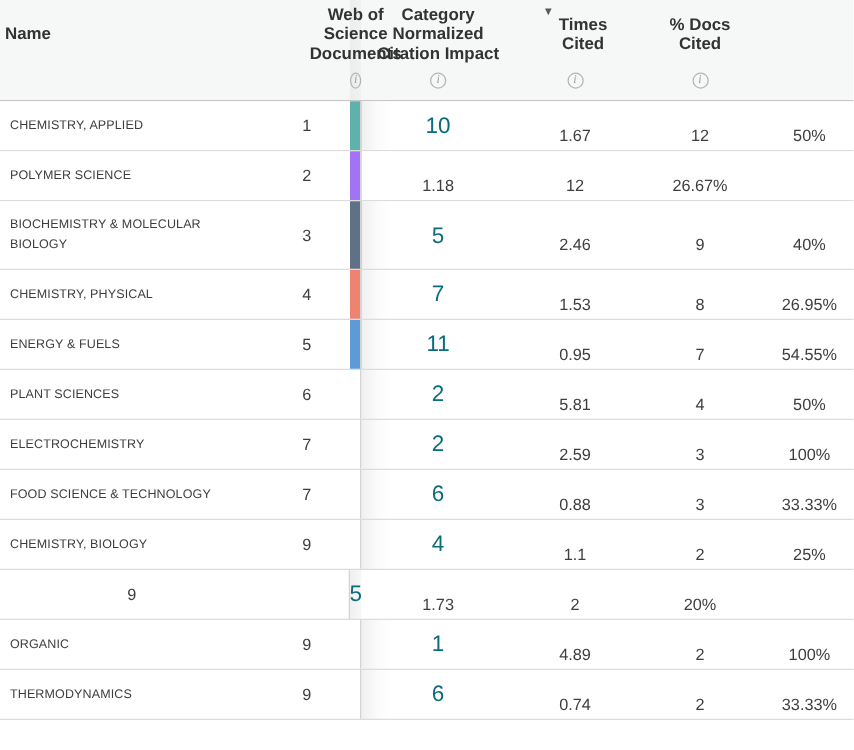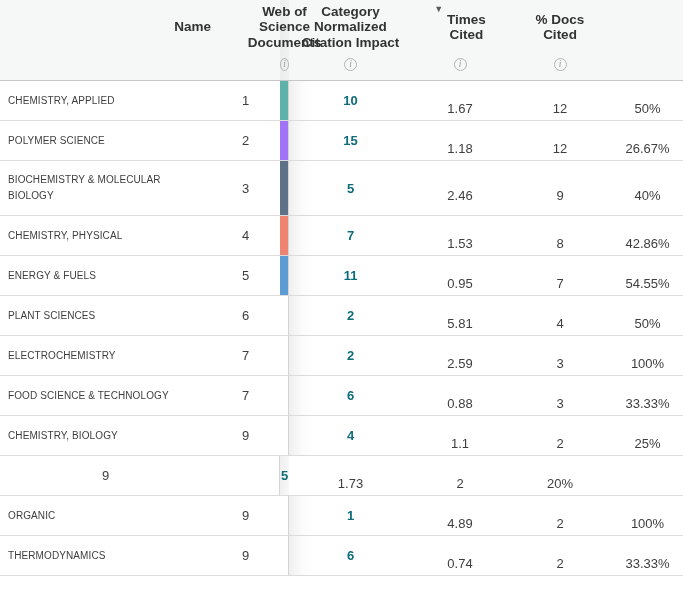--- a/index.html
+++ b/index.html
@@ -14,37 +14,37 @@
   body{background:#ffffff;font-family:"Liberation Sans",sans-serif;}
   .app{width:683px;height:600px;overflow:hidden;background:#ffffff;position:relative;}
   .grid-row{display:grid;grid-template-columns:211px 69px 9px 123px 96px 104px 71px;}
 
   
   .thead{height:81px;background:var(--header-bg);border-bottom:1px solid var(--header-border);}
   .hcell{display:flex;flex-direction:column;height:80px;}
   .hlabel{flex:1;display:flex;align-items:center;justify-content:center;
           font-size:13.5px;font-weight:bold;color:var(--header-text);line-height:15.5px;}
   .hlabel .lines{white-space:pre;text-align:center;}
-  .hlabel.left{justify-content:flex-end;padding-left:16px;}
+  .hlabel.left{justify-content:flex-start;padding-left:4px;}
   .hicon-zone{height:21px;margin-bottom:5px;display:flex;align-items:center;justify-content:center;}
   .info-icon{width:13px;height:13px;border:1px solid #b5b5b5;border-radius:50%;
              color:#9a9a9a;font-family:"Liberation Serif",serif;font-style:italic;
              font-size:9.5px;line-height:11px;display:flex;align-items:center;justify-content:center;
              cursor:pointer;background:transparent;}
   .sort{font-size:9px;color:#5a5a5a;margin-right:4px;align-self:flex-start;margin-top:2px;}
   .hdr-shadow{background:linear-gradient(to right,rgba(50,50,50,0.05),rgba(50,50,50,0.0) 22px);}
 
   
   .row{min-height:40px;border-bottom:1px solid var(--row-border);align-items:center;background:#fff;}
   .c-name{font-size:10px;color:var(--text);line-height:16px;padding:11px 6px 11px 8px;letter-spacing:0.1px;}
   .c-rank{font-size:13px;color:var(--text);text-align:center;}
   .bar-slot{align-self:stretch;border-right:1px solid #d4d4d4;}
   .c-docs{align-self:stretch;display:flex;align-items:center;justify-content:center;
           background:linear-gradient(to right,rgba(50,50,50,0.075),rgba(50,50,50,0.015) 14px,rgba(0,0,0,0) 26px);}
-  .doc-link{font-size:13px;font-weight:bold;color:var(--link);text-decoration:none;cursor:pointer;}
+  .doc-link{font-size:18px;font-weight:normal;color:var(--link);text-decoration:none;cursor:pointer;}
   .c-num{font-size:13px;color:var(--text);text-align:center;margin-top:15px;}
 </style>
 </head>
 <body>
 
 <div class="app">
 
   <div class="thead grid-row">
     <div class="hcell">
       <div class="hlabel left">
@@ -104,23 +104,20 @@
       </div>
       <div class="c-num">1.67</div>
       <div class="c-num">12</div>
       <div class="c-num">50%</div>
     </div>
 
     <div class="row grid-row">
       <div class="c-name">POLYMER SCIENCE</div>
       <div class="c-rank">2</div>
       <div class="bar-slot" style="background: rgb(162, 115, 245);"></div>
-      <div class="c-docs">
-        <a class="doc-link">15</a>
-      </div>
       <div class="c-num">1.18</div>
       <div class="c-num">12</div>
       <div class="c-num">26.67%</div>
     </div>
 
     <div class="row grid-row">
       <div class="c-name">BIOCHEMISTRY &amp; MOLECULAR BIOLOGY</div>
       <div class="c-rank">3</div>
       <div class="bar-slot" style="background: rgb(94, 113, 135);"></div>
       <div class="c-docs">
@@ -133,21 +130,21 @@
 
     <div class="row grid-row">
       <div class="c-name">CHEMISTRY, PHYSICAL</div>
       <div class="c-rank">4</div>
       <div class="bar-slot" style="background: rgb(238, 131, 114);"></div>
       <div class="c-docs">
         <a class="doc-link">7</a>
       </div>
       <div class="c-num">1.53</div>
       <div class="c-num">8</div>
-      <div class="c-num">42.86%</div>
+      <div class="c-num">26.95%</div>
     </div>
 
     <div class="row grid-row">
       <div class="c-name">ENERGY &amp; FUELS</div>
       <div class="c-rank">5</div>
       <div class="bar-slot" style="background: rgb(92, 155, 211);"></div>
       <div class="c-docs">
         <a class="doc-link">11</a>
       </div>
       <div class="c-num">0.95</div>

